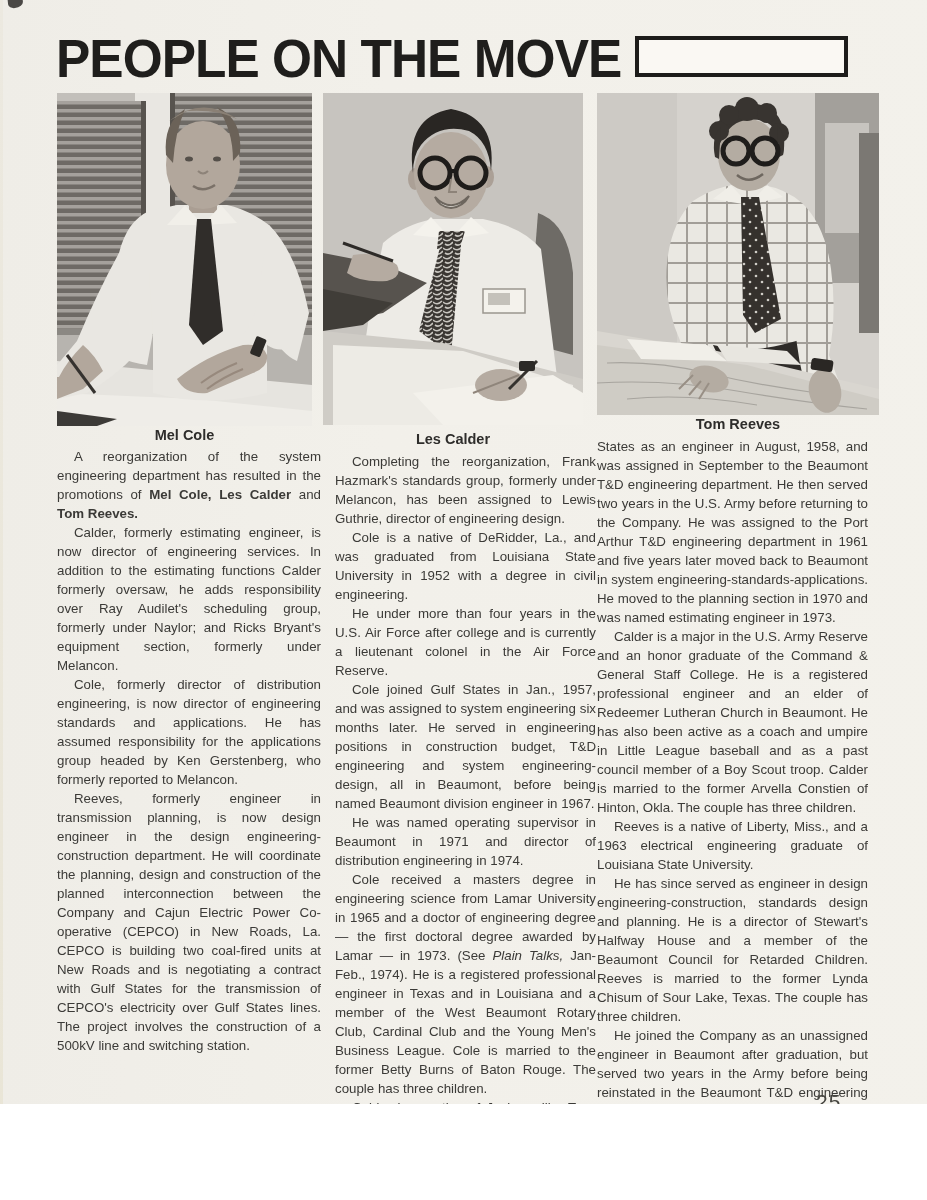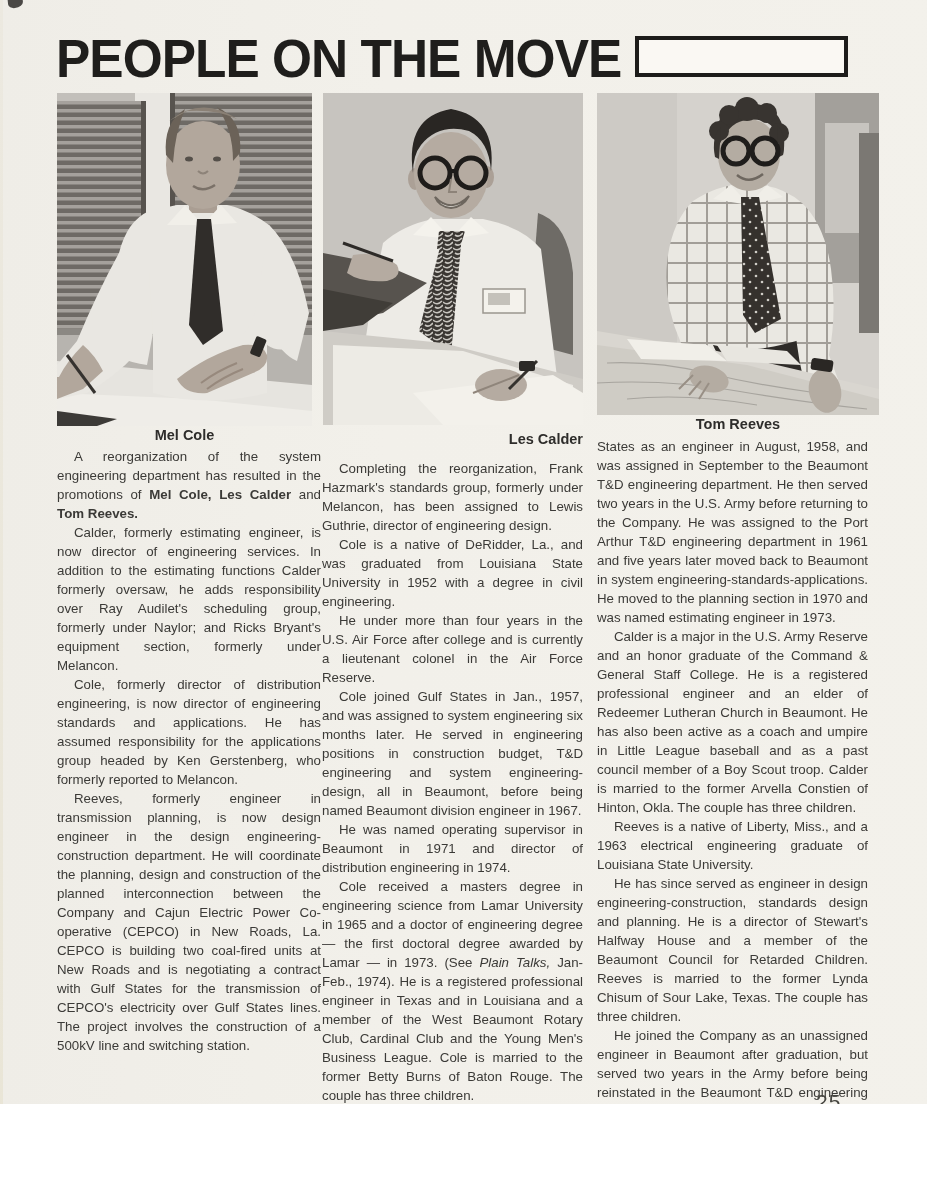--- a/index.html
+++ b/index.html
@@ -191,30 +191,30 @@
       <polygon points="30,246 110,252 130,268 44,266" fill="#f1efe9"></polygon>
       <polygon points="120,252 190,258 204,272 130,268" fill="#e8e6e0"></polygon>
       <ellipse cx="112" cy="286" rx="20" ry="13" fill="#b4aca2" transform="rotate(15 112 286)"></ellipse>
       <path d="M96,282 L82,296 M104,288 L92,302 M112,290 L102,306" stroke="#988f85" stroke-width="2"></path>
       <ellipse cx="228" cy="298" rx="16" ry="22" fill="#b4aca2" transform="rotate(-12 228 298)"></ellipse>
       <rect x="214" y="266" width="22" height="12" rx="3" fill="#2a2724" transform="rotate(8 225 272)"></rect>
     </svg>
   </div>
 
   <div class="caption" style="left:57px;top:427px;width:255px;">Mel Cole</div>
-  <div class="caption" style="left:323px;top:431px;width:260px;text-align:right;">Les Calder</div>
+  <div class="caption" style="left:323px;top:431px;width:260px;">Les Calder</div>
   <div class="caption" style="left:597px;top:416px;width:282px;">Tom Reeves</div>
 
   <div class="col" style="left:57px;top:447px;width:264px;">
       <p><span>A reorganization of the system engineering department has resulted in the promotions of </span><span class="bold">Mel Cole, Les Calder</span><span> and </span><span class="bold">Tom Reeves.</span></p>
       <p><span>Calder, formerly estimating engineer, is now director of engineering services. In addition to the estimating functions Calder formerly oversaw, he adds responsibility over Ray Audilet's scheduling group, formerly under Naylor; and Ricks Bryant's equipment section, formerly under Melancon.</span></p>
       <p><span>Cole, formerly director of distribution engineering, is now director of engineering standards and applications. He has assumed responsibility for the applications group headed by Ken Gerstenberg, who formerly reported to Melancon.</span></p>
       <p><span>Reeves, formerly engineer in transmission planning, is now design engineer in the design engineering-construction department. He will coordinate the planning, design and construction of the planned interconnection between the Company and Cajun Electric Power Co-operative (CEPCO) in New Roads, La. CEPCO is building two coal-fired units at New Roads and is negotiating a contract with Gulf States for the transmission of CEPCO's electricity over Gulf States lines. The project involves the construction of a 500kV line and switching station.</span></p>
     </div>
-  <div class="col" style="left:322px;top:452px;width:261px;margin-top:7px;">
+  <div class="col" style="left:335px;top:452px;width:261px;">
       <p><span>Completing the reorganization, Frank Hazmark's standards group, formerly under Melancon, has been assigned to Lewis Guthrie, director of engineering design.</span></p>
       <p><span>Cole is a native of DeRidder, La., and was graduated from Louisiana State University in 1952 with a degree in civil engineering.</span></p>
       <p><span>He under more than four years in the U.S. Air Force after college and is currently a lieutenant colonel in the Air Force Reserve.</span></p>
       <p><span>Cole joined Gulf States in Jan., 1957, and was assigned to system engineering six months later. He served in engineering positions in construction budget, T&amp;D engineering and system engineering-design, all in Beaumont, before being named Beaumont division engineer in 1967.</span></p>
       <p><span>He was named operating supervisor in Beaumont in 1971 and director of distribution engineering in 1974.</span></p>
       <p><span>Cole received a masters degree in engineering science from Lamar University in 1965 and a doctor of engineering degree — the first doctoral degree awarded by Lamar — in 1973. (See </span><span class="italic">Plain Talks,</span><span> Jan-Feb., 1974). He is a registered professional engineer in Texas and in Louisiana and a member of the West Beaumont Rotary Club, Cardinal Club and the Young Men's Business League. Cole is married to the former Betty Burns of Baton Rouge. The couple has three children.</span></p>
       <p><span>Calder is a native of Jacksonville, Tex., and a 1958 electrical engineering graduate of Oklahoma University. He joined Gulf</span></p>
     </div>
   <div class="col" style="left:597px;top:437px;width:271px;">
       <p class="noindent"><span>States as an engineer in August, 1958, and was assigned in September to the Beaumont T&amp;D engineering department. He then served two years in the U.S. Army before returning to the Company. He was assigned to the Port Arthur T&amp;D engineering department in 1961 and five years later moved back to Beaumont in system engineering-standards-applications. He moved to the planning section in 1970 and was named estimating engineer in 1973.</span></p>

